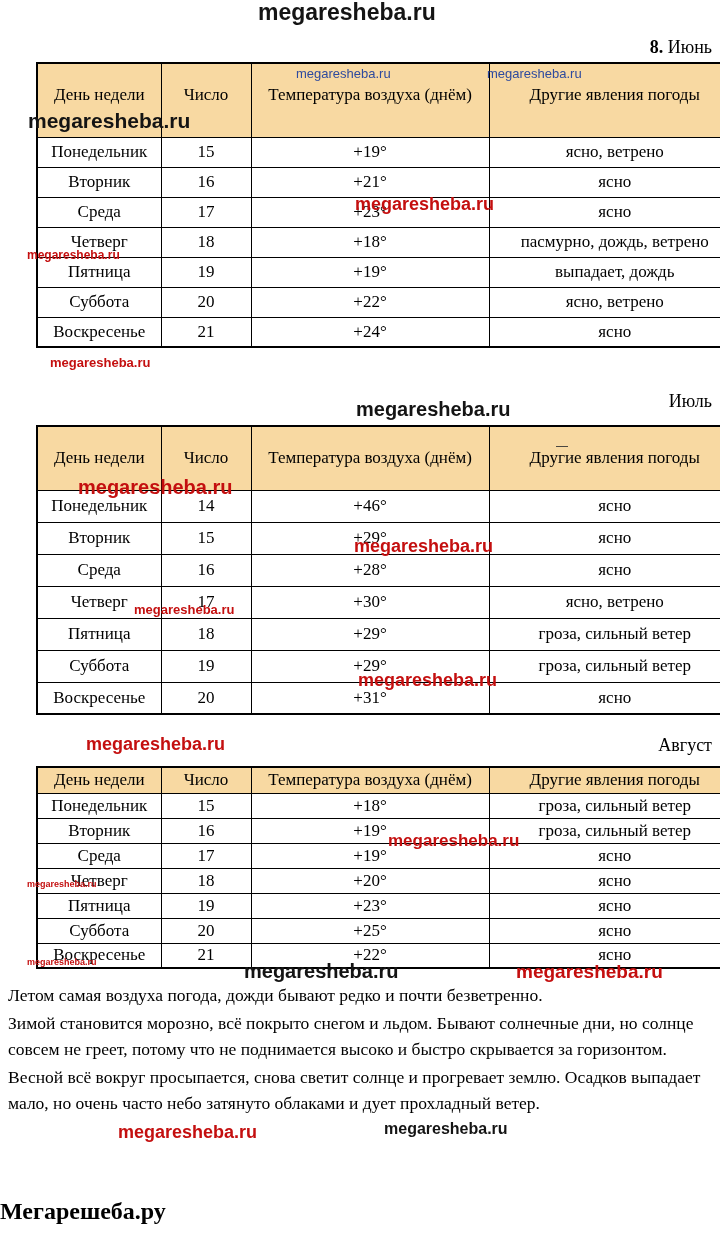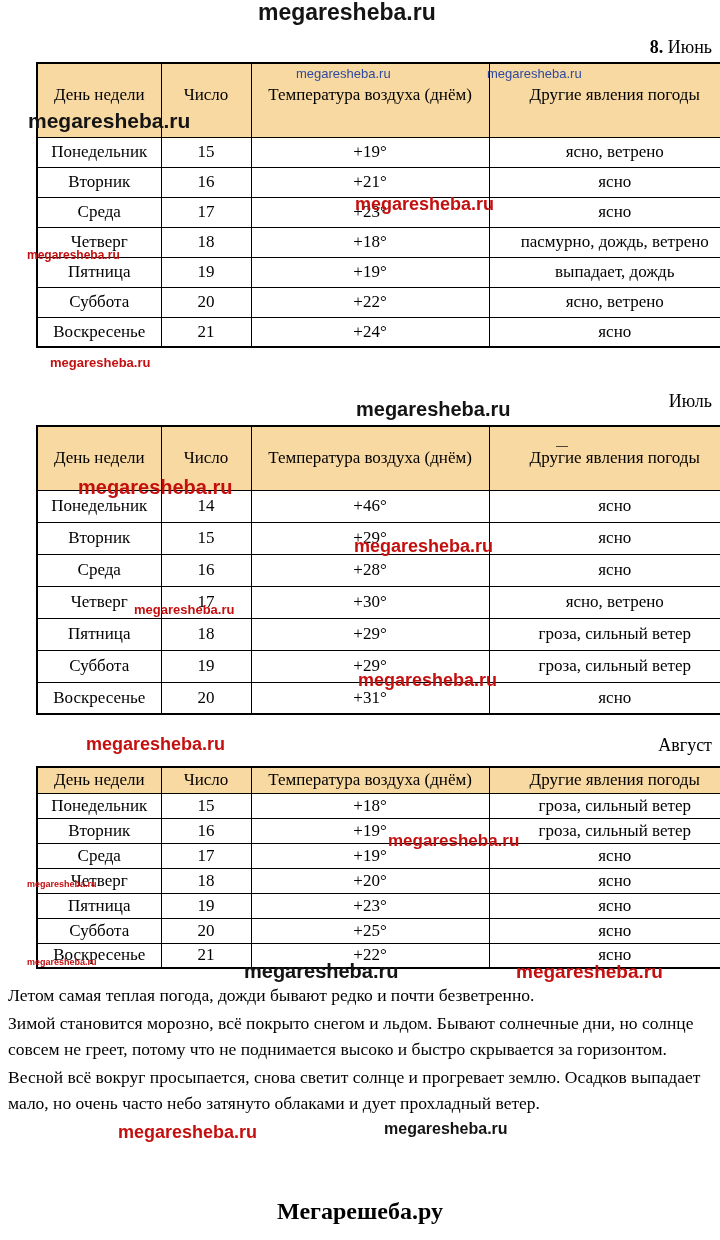--- a/index.html
+++ b/index.html
@@ -53,21 +53,20 @@
     width: 707px;
     font-size: 17.5px;
     line-height: 26.5px;
     z-index: 2;
   }
   .paragraphs p { margin: 0 0 1px 0; }
   .footer {
     position: absolute;
     left: 0; top: 1198px;
     width: 720px;
-    text-align: center;
     font-weight: bold;
     font-size: 24px;
     z-index: 2;
   }
 </style>
 </head>
 <body>
 
 <div>
 
@@ -290,20 +289,20 @@
             <td>Воскресенье</td>
             <td>21</td>
             <td>+22°</td>
             <td>ясно</td>
           </tr>
         </tbody>
     </table>
   </div>
 
   <div class="paragraphs">
-    <p>Летом самая теплая погода, дожди бывают редко и почти безветренно.</p>
+    <p>Летом самая воздуха погода, дожди бывают редко и почти безветренно.</p>
     <p>Зимой становится морозно, всё покрыто снегом и льдом. Бывают солнечные дни, но солнце совсем не греет, потому что не поднимается высоко и быстро скрывается за горизонтом.</p>
     <p>Весной всё вокруг просыпается, снова светит солнце и прогревает землю. Осадков выпадает мало, но очень часто небо затянуто облаками и дует прохладный ветер.</p>
   </div>
 
   <div class="footer">Мегарешеба.ру</div>
 
 </div>
 
 </body></html>

